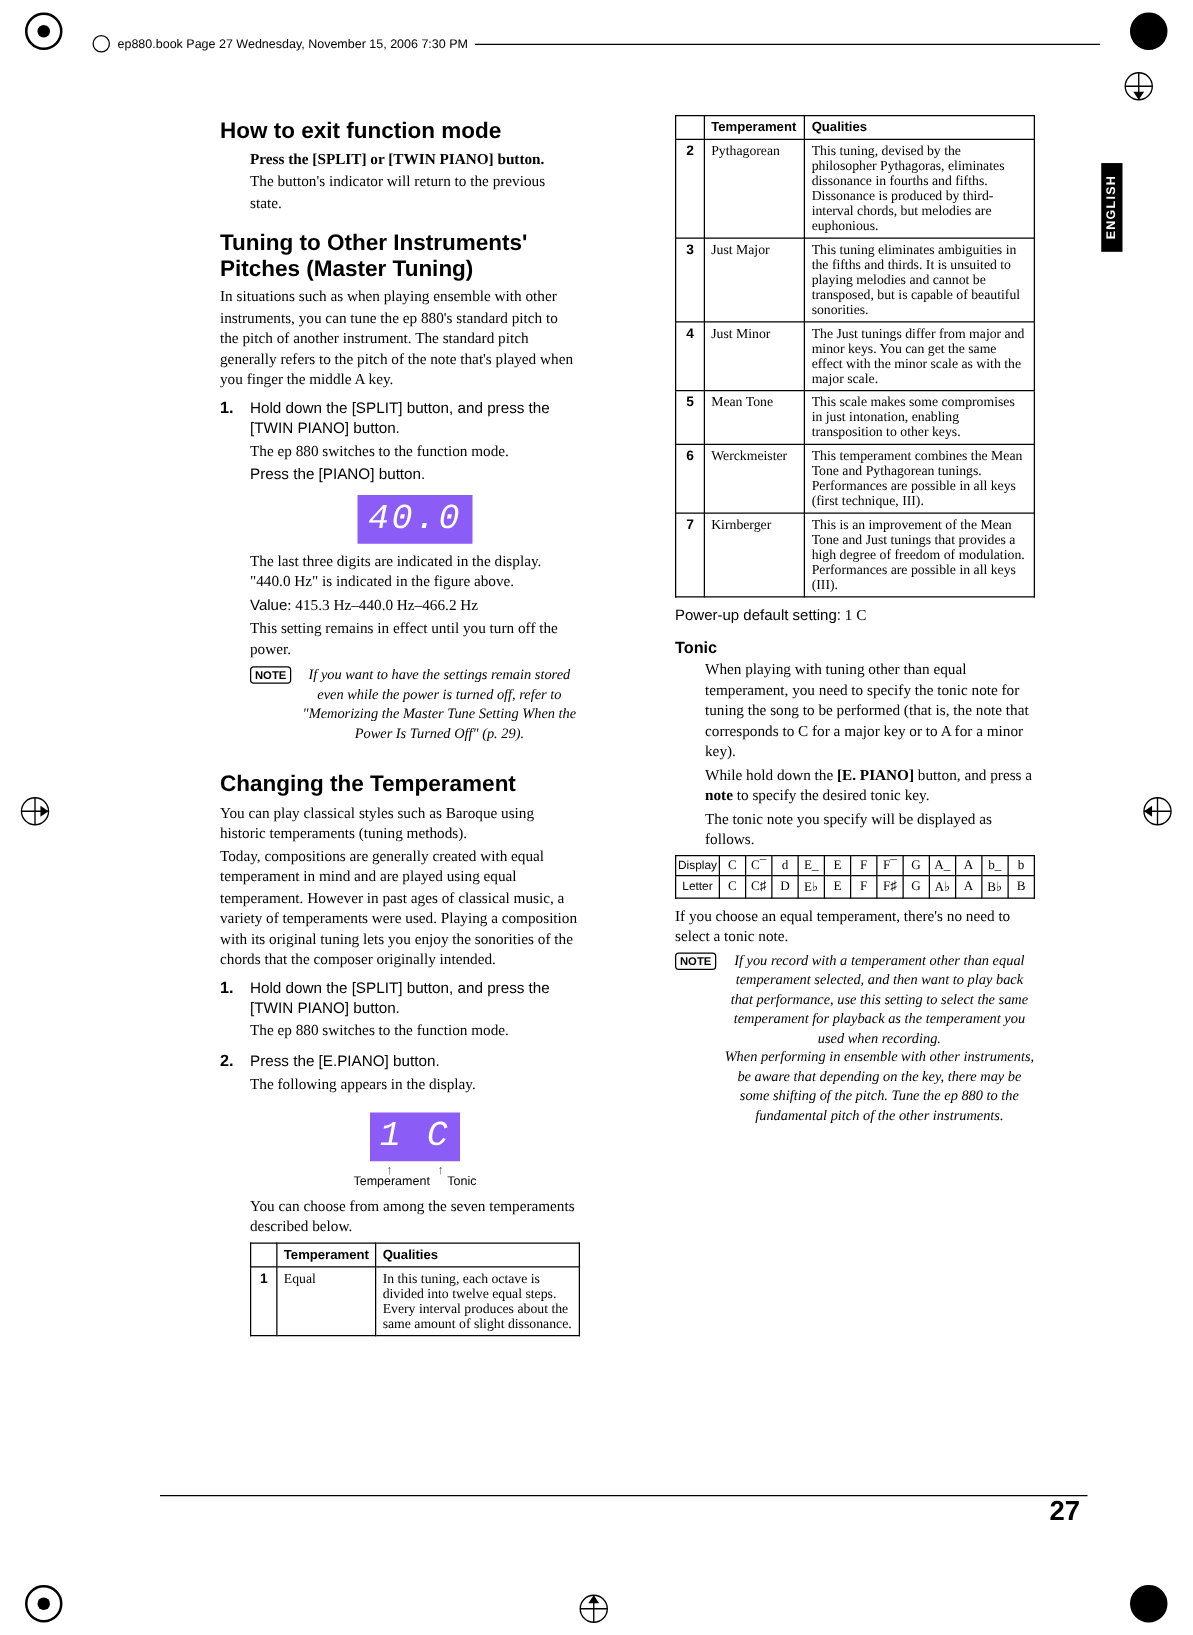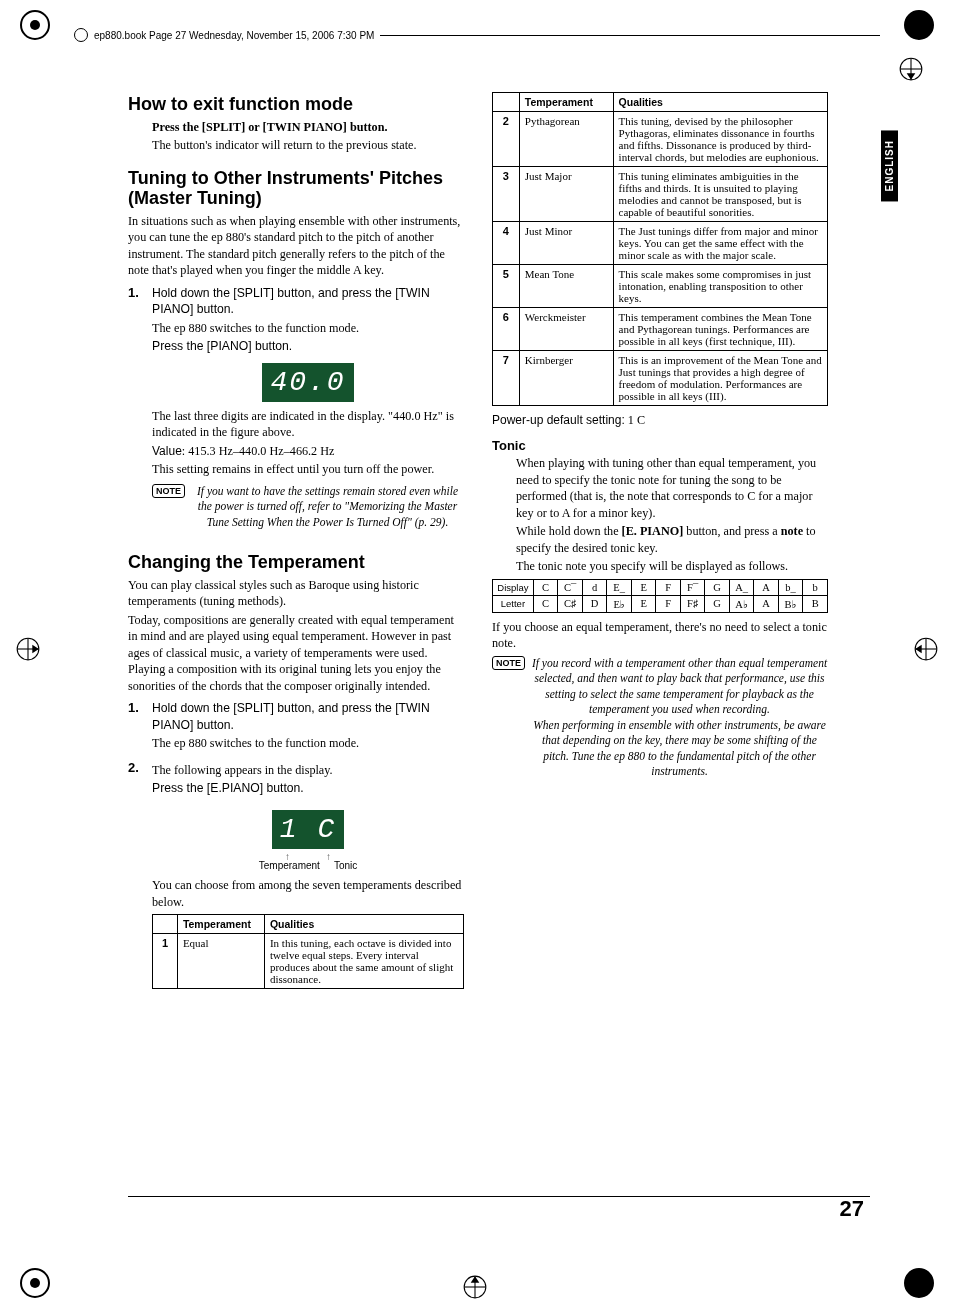--- a/index.html
+++ b/index.html
@@ -41,42 +41,42 @@
   .header-line .spiral { width:14px; height:14px; border:1px solid #000; border-radius:50%; display:inline-block; position:relative;}
   .header-line .hbar { flex:1; height:1px; background:#000; }
 
   .content {
     position: absolute;
     top: 88px; left: 128px;
     width: 700px;
     display: flex;
     gap: 28px;
   }
-  .col { width: 336px; }
+  .col { width: 336px; margin-left: 48px; }
   h2.section {
     font-family: Arial, Helvetica, sans-serif;
     font-weight: 900;
     font-size: 18px;
     margin: 6px 0 4px 0;
     line-height: 1.15;
   }
   p.body {
     font-size: 12.2px;
     margin: 2px 0;
     line-height: 1.35;
   }
   .indent { margin-left: 24px; }
   .step-row { display:flex; gap:8px; margin-top:6px;}
   .step-num { font-family: Arial, sans-serif; font-weight:bold; font-size:13px; width:16px; }
   .step-body { flex:1; }
   .bold { font-weight: normal; font-family: Arial, sans-serif; font-size:12px;}
   .boldserif { font-weight: bold; }
   .seg {
     display:block; margin:8px auto 6px auto;
-    background:#14532d; color:#fff;
+    background:#8b5cf6; color:#fff;
     font-family: "Courier New", monospace;
     font-size: 28px; letter-spacing: 2px;
     padding: 4px 8px; width: fit-content;
     font-style: italic;
   }
   .note-row { display:flex; gap:6px; margin:4px 0 4px 24px; }
   .note-badge {
     font-family: Arial, sans-serif; font-size:9px; font-weight:bold;
     border:1px solid #000; border-radius:3px; padding:0 3px; height:14px; line-height:13px;
   }
@@ -191,22 +191,22 @@
     <div class="step-row">
       <div class="step-num">1.</div>
       <div class="step-body">
         <p class="body bold" style="margin:0;">Hold down the [SPLIT] button, and press the [TWIN PIANO] button.</p>
         <p class="body">The ep 880 switches to the function mode.</p>
       </div>
     </div>
     <div class="step-row">
       <div class="step-num">2.</div>
       <div class="step-body">
+        <p class="body bold" style="margin:0;">Press the [E.PIANO] button.</p>
         <p class="body">The following appears in the display.</p>
-        <p class="body bold" style="margin:0;">Press the [E.PIANO] button.</p>
         <div class="temper-fig">
           <div class="seg">1  C</div>
           <div class="arrows">
                 <span>↑</span>
                 <span>↑</span>
               </div>
           <div class="labels">
             <span>Temperament</span>
             <span>Tonic</span>
           </div>

